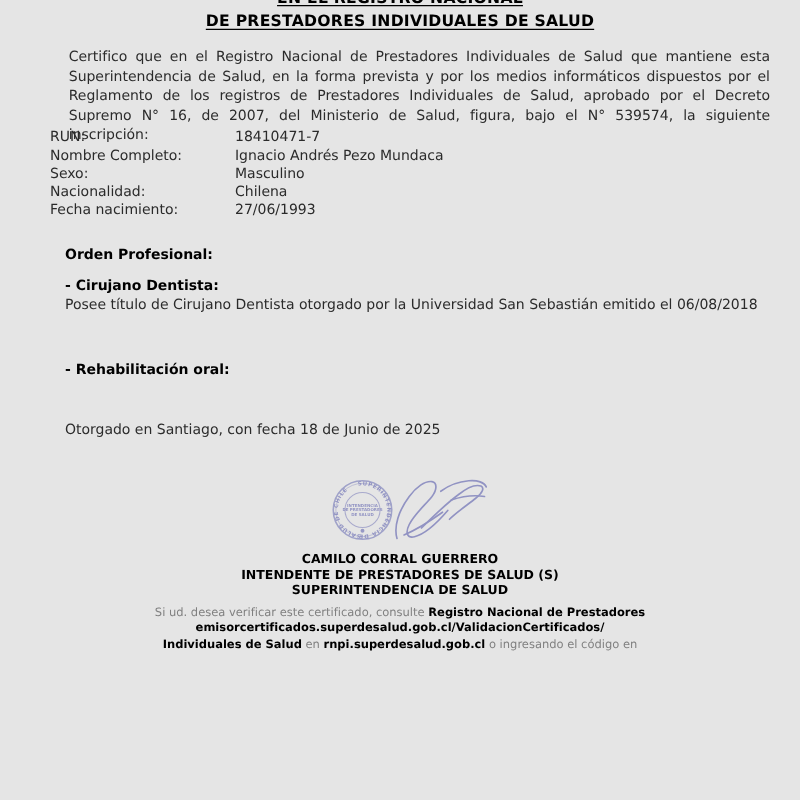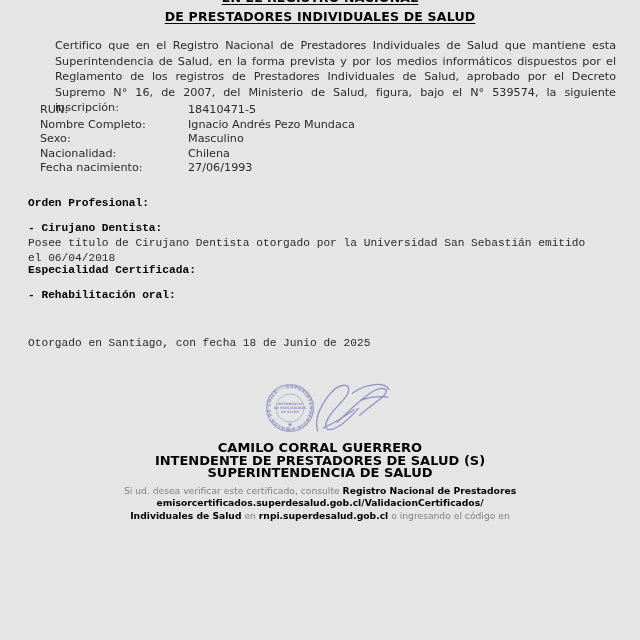--- a/index.html
+++ b/index.html
@@ -74,25 +74,24 @@
     width: 148px;
     flex: 0 0 148px;
   }
   .field-value {
     flex: 1 1 auto;
   }
 
   
   .sec {
     position: absolute;
-    left: 28px;
+    left: 52px;
     width: 561px;
     font-size: 11.2px;
     color: #2b2b2b;
-    font-family: Liberation Mono, monospace;
   }
   .heading {
     font-weight: bold;
     color: #000000;
     font-size: 11.2px;
     line-height: 15px;
   }
   .body-line {
     font-size: 11.2px;
     line-height: 15.2px;
@@ -132,21 +131,21 @@
 
   
   .signblock {
     position: absolute;
     top: 442px;
     left: 0;
     width: 640px;
     text-align: center;
     color: #000000;
     font-weight: bold;
-    font-size: 13px;
+    font-size: 10px;
     line-height: 12.6px;
   }
 
   
   .footer {
     position: absolute;
     top: 485px;
     left: 0;
     width: 640px;
     text-align: center;
@@ -167,21 +166,21 @@
   <div class="title-block">
     <span class="title-line"><span class="u">EN EL REGISTRO NACIONAL</span></span>
     <span class="title-line"><span class="u">DE PRESTADORES INDIVIDUALES DE SALUD</span></span>
   </div>
 
   <div class="intro">Certifico que en el Registro Nacional de Prestadores Individuales de Salud que mantiene esta Superintendencia de Salud, en la forma prevista y por los medios informáticos dispuestos por el Reglamento de los registros de Prestadores Individuales de Salud, aprobado por el Decreto Supremo N° 16, de 2007, del Ministerio de Salud, figura, bajo el N° 539574, la siguiente inscripción:</div>
 
   <div class="fields">
     <div class="field-row">
       <div class="field-label">RUN:</div>
-      <div class="field-value">18410471-5</div>
+      <div class="field-value">18410471-7</div>
     </div>
     <div class="field-row">
       <div class="field-label">Nombre Completo:</div>
       <div class="field-value">Ignacio Andrés Pezo Mundaca</div>
     </div>
     <div class="field-row">
       <div class="field-label">Sexo:</div>
       <div class="field-value">Masculino</div>
     </div>
     <div class="field-row">
@@ -189,23 +188,22 @@
       <div class="field-value">Chilena</div>
     </div>
     <div class="field-row">
       <div class="field-label">Fecha nacimiento:</div>
       <div class="field-value">27/06/1993</div>
     </div>
   </div>
 
   <div class="sec heading" id="orden-heading">Orden Profesional:</div>
   <div class="sec heading" id="orden-sub">- Cirujano Dentista:</div>
-  <div class="sec body-line" id="orden-text">Posee título de Cirujano Dentista otorgado por la Universidad San Sebastián emitido el 06/04/2018</div>
-
-  <div class="sec heading" id="esp-heading">Especialidad Certificada:</div>
+  <div class="sec body-line" id="orden-text">Posee título de Cirujano Dentista otorgado por la Universidad San Sebastián emitido el 06/08/2018</div>
+
   <div class="sec heading" id="esp-sub">- Rehabilitación oral:</div>
 
   <div class="sec body-line" id="otorgado">Otorgado en Santiago, con fecha 18 de Junio de 2025</div>
 
   <div class="sign-area">
 
     <svg class="stamp" viewBox="0 0 100 100">
       <defs>
         <path id="arcOuter" d="M 50,50 m -38,0 a 38,38 0 1,1 76,0 a 38,38 0 1,1 -76,0"></path>
         <path id="arcOuterBottom" d="M 50,50 m 38,0 a 38,38 0 1,1 -76,0 a 38,38 0 1,1 76,0"></path>

